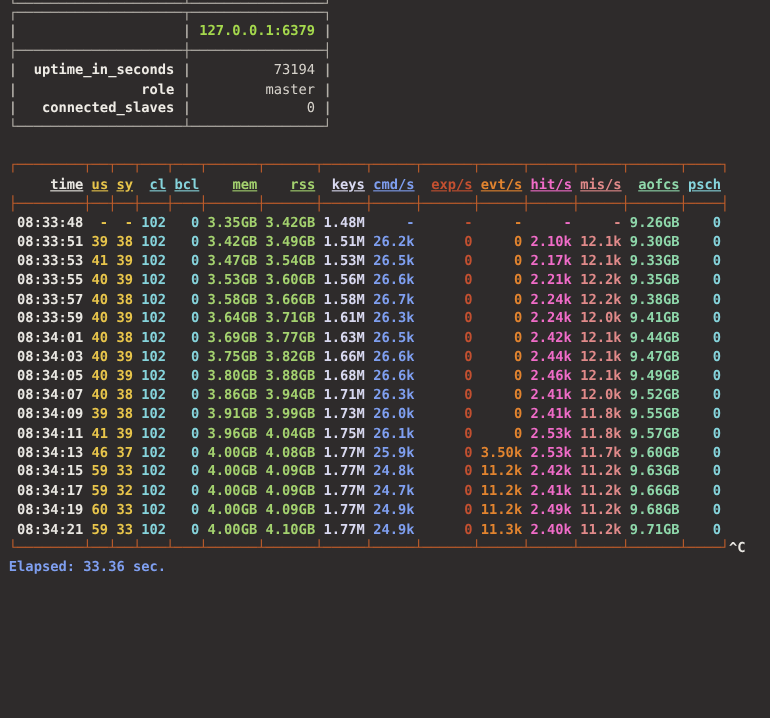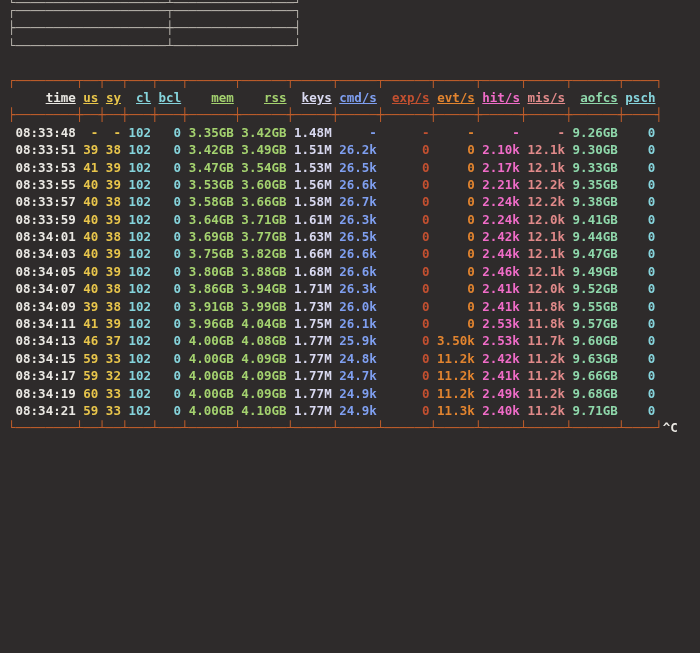--- a/index.html
+++ b/index.html
@@ -28,21 +28,25 @@
 </head>
 <body>
 
 <div id="scrollback">
     <div class="ln"><span style="color:#b3afa8">└────────────────────┴────────────────┘</span></div>
   </div>
 
 <div id="screen">
   <div id="info-table">
       <div class="ln"><span style="color:#b3afa8">┌────────────────────┬────────────────┐</span></div>
+      <div class="ln"><span style="color:#b3afa8">|</span>                    <span style="color:#b3afa8">|</span> <span style="color:#a5d94d">127.0.0.1:6379</span> <span style="color:#b3afa8">|</span></div>
       <div class="ln"><span style="color:#b3afa8">├────────────────────┼────────────────┤</span></div>
+      <div class="ln"><span style="color:#b3afa8">|</span> <span style="color:#eeebe5"> uptime_in_seconds</span> <span style="color:#b3afa8">|</span> <span class="n" style="color:#d6d2cb">         73194</span> <span style="color:#b3afa8">|</span></div>
+      <div class="ln"><span style="color:#b3afa8">|</span> <span style="color:#eeebe5">              role</span> <span style="color:#b3afa8">|</span> <span class="n" style="color:#d6d2cb">        master</span> <span style="color:#b3afa8">|</span></div>
+      <div class="ln"><span style="color:#b3afa8">|</span> <span style="color:#eeebe5">  connected_slaves</span> <span style="color:#b3afa8">|</span> <span class="n" style="color:#d6d2cb">             0</span> <span style="color:#b3afa8">|</span></div>
       <div class="ln"><span style="color:#b3afa8">└────────────────────┴────────────────┘</span></div>
     </div>
   <div class="ln"> </div>
   <div id="stats-table">
       <div class="ln"><span style="color:#c05d2a">┌────────┬──┬──┬───┬───┬──────┬──────┬─────┬─────┬──────┬─────┬─────┬─────┬──────┬────┐</span></div>
       <div class="ln">     <span class="u" style="color:#eae8e3">time</span> <span class="u" style="color:#e8c54b">us</span> <span class="u" style="color:#e8c54b">sy</span>  <span class="u" style="color:#86d4dc">cl</span> <span class="u" style="color:#86d4dc">bcl</span>    <span class="u" style="color:#a4d26f">mem</span>    <span class="u" style="color:#a4d26f">rss</span>  <span class="u" style="color:#d9d9f0">keys</span> <span class="u" style="color:#7f9ff0">cmd/s</span>  <span class="u" style="color:#c35030">exp/s</span> <span class="u" style="color:#e2842f">evt/s</span> <span class="u" style="color:#f06cc8">hit/s</span> <span class="u" style="color:#e18a8a">mis/s</span>  <span class="u" style="color:#8fd8ab">aofcs</span> <span class="u" style="color:#86d4dc">psch</span></div>
       <div class="ln"><span style="color:#c05d2a">├────────┼──┼──┼───┼───┼──────┼──────┼─────┼─────┼──────┼─────┼─────┼─────┼──────┼────┤</span></div>
       <div class="ln"><span style="color:#eae8e3"> 08:33:48</span> <span style="color:#e8c54b"> -</span> <span style="color:#e8c54b"> -</span> <span style="color:#86d4dc">102</span> <span style="color:#86d4dc">  0</span> <span style="color:#a4d26f">3.35GB</span> <span style="color:#a4d26f">3.42GB</span> <span style="color:#d9d9f0">1.48M</span> <span style="color:#7f9ff0">    -</span> <span style="color:#c35030">     -</span> <span style="color:#e2842f">    -</span> <span style="color:#f06cc8">    -</span> <span style="color:#e18a8a">    -</span> <span style="color:#8fd8ab">9.26GB</span> <span style="color:#86d4dc">   0</span></div>
       <div class="ln"><span style="color:#eae8e3"> 08:33:51</span> <span style="color:#e8c54b">39</span> <span style="color:#e8c54b">38</span> <span style="color:#86d4dc">102</span> <span style="color:#86d4dc">  0</span> <span style="color:#a4d26f">3.42GB</span> <span style="color:#a4d26f">3.49GB</span> <span style="color:#d9d9f0">1.51M</span> <span style="color:#7f9ff0">26.2k</span> <span style="color:#c35030">     0</span> <span style="color:#e2842f">    0</span> <span style="color:#f06cc8">2.10k</span> <span style="color:#e18a8a">12.1k</span> <span style="color:#8fd8ab">9.30GB</span> <span style="color:#86d4dc">   0</span></div>
       <div class="ln"><span style="color:#eae8e3"> 08:33:53</span> <span style="color:#e8c54b">41</span> <span style="color:#e8c54b">39</span> <span style="color:#86d4dc">102</span> <span style="color:#86d4dc">  0</span> <span style="color:#a4d26f">3.47GB</span> <span style="color:#a4d26f">3.54GB</span> <span style="color:#d9d9f0">1.53M</span> <span style="color:#7f9ff0">26.5k</span> <span style="color:#c35030">     0</span> <span style="color:#e2842f">    0</span> <span style="color:#f06cc8">2.17k</span> <span style="color:#e18a8a">12.1k</span> <span style="color:#8fd8ab">9.33GB</span> <span style="color:#86d4dc">   0</span></div>
@@ -56,14 +60,15 @@
       <div class="ln"><span style="color:#eae8e3"> 08:34:09</span> <span style="color:#e8c54b">39</span> <span style="color:#e8c54b">38</span> <span style="color:#86d4dc">102</span> <span style="color:#86d4dc">  0</span> <span style="color:#a4d26f">3.91GB</span> <span style="color:#a4d26f">3.99GB</span> <span style="color:#d9d9f0">1.73M</span> <span style="color:#7f9ff0">26.0k</span> <span style="color:#c35030">     0</span> <span style="color:#e2842f">    0</span> <span style="color:#f06cc8">2.41k</span> <span style="color:#e18a8a">11.8k</span> <span style="color:#8fd8ab">9.55GB</span> <span style="color:#86d4dc">   0</span></div>
       <div class="ln"><span style="color:#eae8e3"> 08:34:11</span> <span style="color:#e8c54b">41</span> <span style="color:#e8c54b">39</span> <span style="color:#86d4dc">102</span> <span style="color:#86d4dc">  0</span> <span style="color:#a4d26f">3.96GB</span> <span style="color:#a4d26f">4.04GB</span> <span style="color:#d9d9f0">1.75M</span> <span style="color:#7f9ff0">26.1k</span> <span style="color:#c35030">     0</span> <span style="color:#e2842f">    0</span> <span style="color:#f06cc8">2.53k</span> <span style="color:#e18a8a">11.8k</span> <span style="color:#8fd8ab">9.57GB</span> <span style="color:#86d4dc">   0</span></div>
       <div class="ln"><span style="color:#eae8e3"> 08:34:13</span> <span style="color:#e8c54b">46</span> <span style="color:#e8c54b">37</span> <span style="color:#86d4dc">102</span> <span style="color:#86d4dc">  0</span> <span style="color:#a4d26f">4.00GB</span> <span style="color:#a4d26f">4.08GB</span> <span style="color:#d9d9f0">1.77M</span> <span style="color:#7f9ff0">25.9k</span> <span style="color:#c35030">     0</span> <span style="color:#e2842f">3.50k</span> <span style="color:#f06cc8">2.53k</span> <span style="color:#e18a8a">11.7k</span> <span style="color:#8fd8ab">9.60GB</span> <span style="color:#86d4dc">   0</span></div>
       <div class="ln"><span style="color:#eae8e3"> 08:34:15</span> <span style="color:#e8c54b">59</span> <span style="color:#e8c54b">33</span> <span style="color:#86d4dc">102</span> <span style="color:#86d4dc">  0</span> <span style="color:#a4d26f">4.00GB</span> <span style="color:#a4d26f">4.09GB</span> <span style="color:#d9d9f0">1.77M</span> <span style="color:#7f9ff0">24.8k</span> <span style="color:#c35030">     0</span> <span style="color:#e2842f">11.2k</span> <span style="color:#f06cc8">2.42k</span> <span style="color:#e18a8a">11.2k</span> <span style="color:#8fd8ab">9.63GB</span> <span style="color:#86d4dc">   0</span></div>
       <div class="ln"><span style="color:#eae8e3"> 08:34:17</span> <span style="color:#e8c54b">59</span> <span style="color:#e8c54b">32</span> <span style="color:#86d4dc">102</span> <span style="color:#86d4dc">  0</span> <span style="color:#a4d26f">4.00GB</span> <span style="color:#a4d26f">4.09GB</span> <span style="color:#d9d9f0">1.77M</span> <span style="color:#7f9ff0">24.7k</span> <span style="color:#c35030">     0</span> <span style="color:#e2842f">11.2k</span> <span style="color:#f06cc8">2.41k</span> <span style="color:#e18a8a">11.2k</span> <span style="color:#8fd8ab">9.66GB</span> <span style="color:#86d4dc">   0</span></div>
       <div class="ln"><span style="color:#eae8e3"> 08:34:19</span> <span style="color:#e8c54b">60</span> <span style="color:#e8c54b">33</span> <span style="color:#86d4dc">102</span> <span style="color:#86d4dc">  0</span> <span style="color:#a4d26f">4.00GB</span> <span style="color:#a4d26f">4.09GB</span> <span style="color:#d9d9f0">1.77M</span> <span style="color:#7f9ff0">24.9k</span> <span style="color:#c35030">     0</span> <span style="color:#e2842f">11.2k</span> <span style="color:#f06cc8">2.49k</span> <span style="color:#e18a8a">11.2k</span> <span style="color:#8fd8ab">9.68GB</span> <span style="color:#86d4dc">   0</span></div>
       <div class="ln"><span style="color:#eae8e3"> 08:34:21</span> <span style="color:#e8c54b">59</span> <span style="color:#e8c54b">33</span> <span style="color:#86d4dc">102</span> <span style="color:#86d4dc">  0</span> <span style="color:#a4d26f">4.00GB</span> <span style="color:#a4d26f">4.10GB</span> <span style="color:#d9d9f0">1.77M</span> <span style="color:#7f9ff0">24.9k</span> <span style="color:#c35030">     0</span> <span style="color:#e2842f">11.3k</span> <span style="color:#f06cc8">2.40k</span> <span style="color:#e18a8a">11.2k</span> <span style="color:#8fd8ab">9.71GB</span> <span style="color:#86d4dc">   0</span></div>
       <div class="ln"><span style="color:#c05d2a">└────────┴──┴──┴───┴───┴──────┴──────┴─────┴─────┴──────┴─────┴─────┴─────┴──────┴────┘</span><span style="color:#eae8e3">^C</span></div>
     </div>
   <div id="footer">
+    <div class="ln"><span id="el-msg" style="color: rgb(127, 159, 240);">Elapsed: 33.36 sec.</span></div>
   </div>
 </div>
 
 </body></html>

